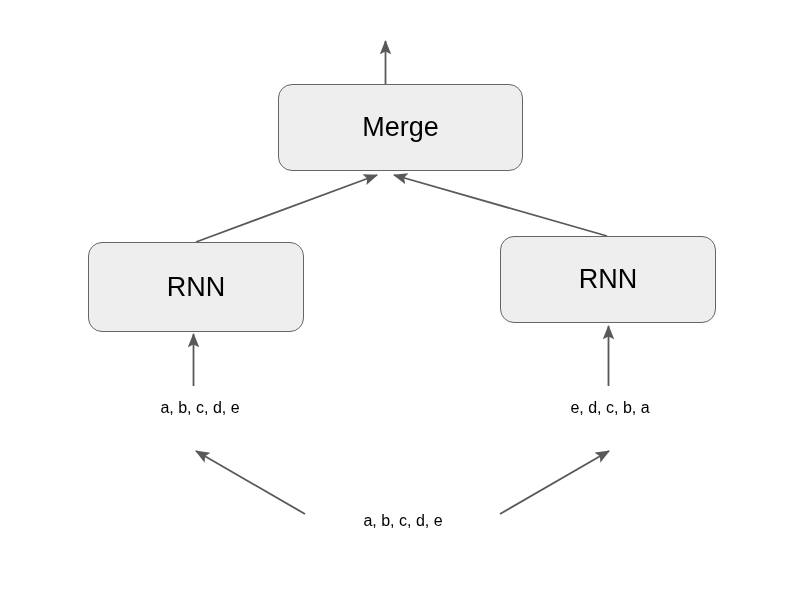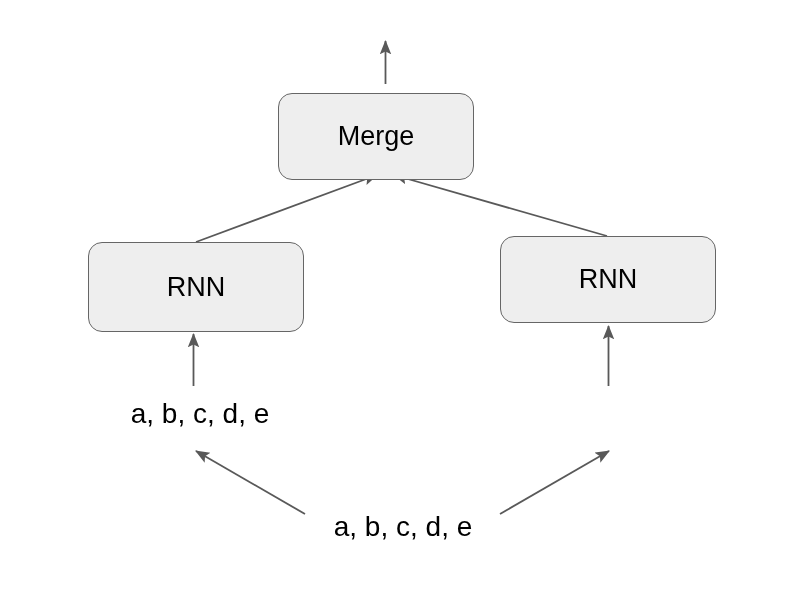--- a/index.html
+++ b/index.html
@@ -37,43 +37,43 @@
     color: #000000;
     text-align: center;
     line-height: 1.26;
   }
   .node-box .line {
     display: block;
     white-space: nowrap;
   }
   #merge-node {
     left: 278px;
-    top: 93px;
-    width: 196px;
+    top: 84px;
+    width: 245px;
     height: 87px;
     font-size: 27px;
   }
   #rnn-left-node {
     left: 88px;
     top: 242px;
     width: 216px;
     height: 90px;
     font-size: 27px;
   }
   #rnn-right-node {
     left: 500px;
     top: 236px;
     width: 216px;
     height: 87px;
     font-size: 27px;
   }
   .free-label {
     position: absolute;
     color: #000000;
-    font-size: 28px;
+    font-size: 16px;
     white-space: nowrap;
     text-align: center;
     line-height: 1;
   }
   #label-input-forward {
     left: 108px;
     top: 400px;
     width: 184px;
   }
   #label-input-backward {
@@ -121,16 +121,17 @@
   <div class="node-box" id="rnn-left-node">
     <span class="line">RNN</span>
   </div>
 
   <div class="node-box" id="rnn-right-node">
     <span class="line">RNN</span>
   </div>
 
   <div class="free-label" id="label-input-forward">a, b, c, d, e</div>
 
+  <div class="free-label" id="label-input-backward">e, d, c, b, a</div>
 
   <div class="free-label" id="label-source-sequence">a, b, c, d, e</div>
 
 </div>
 
 </body></html>

